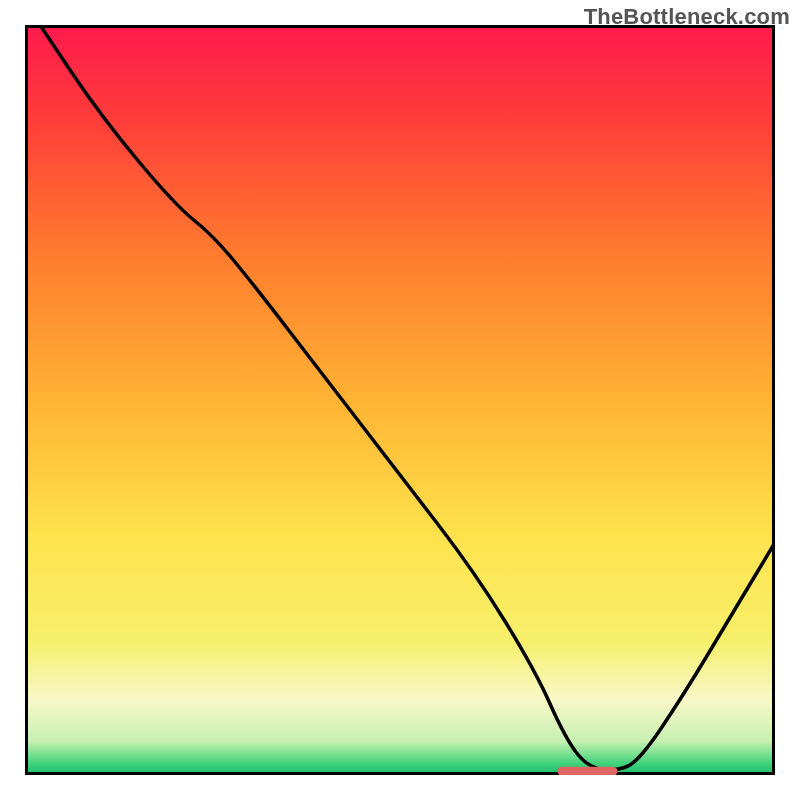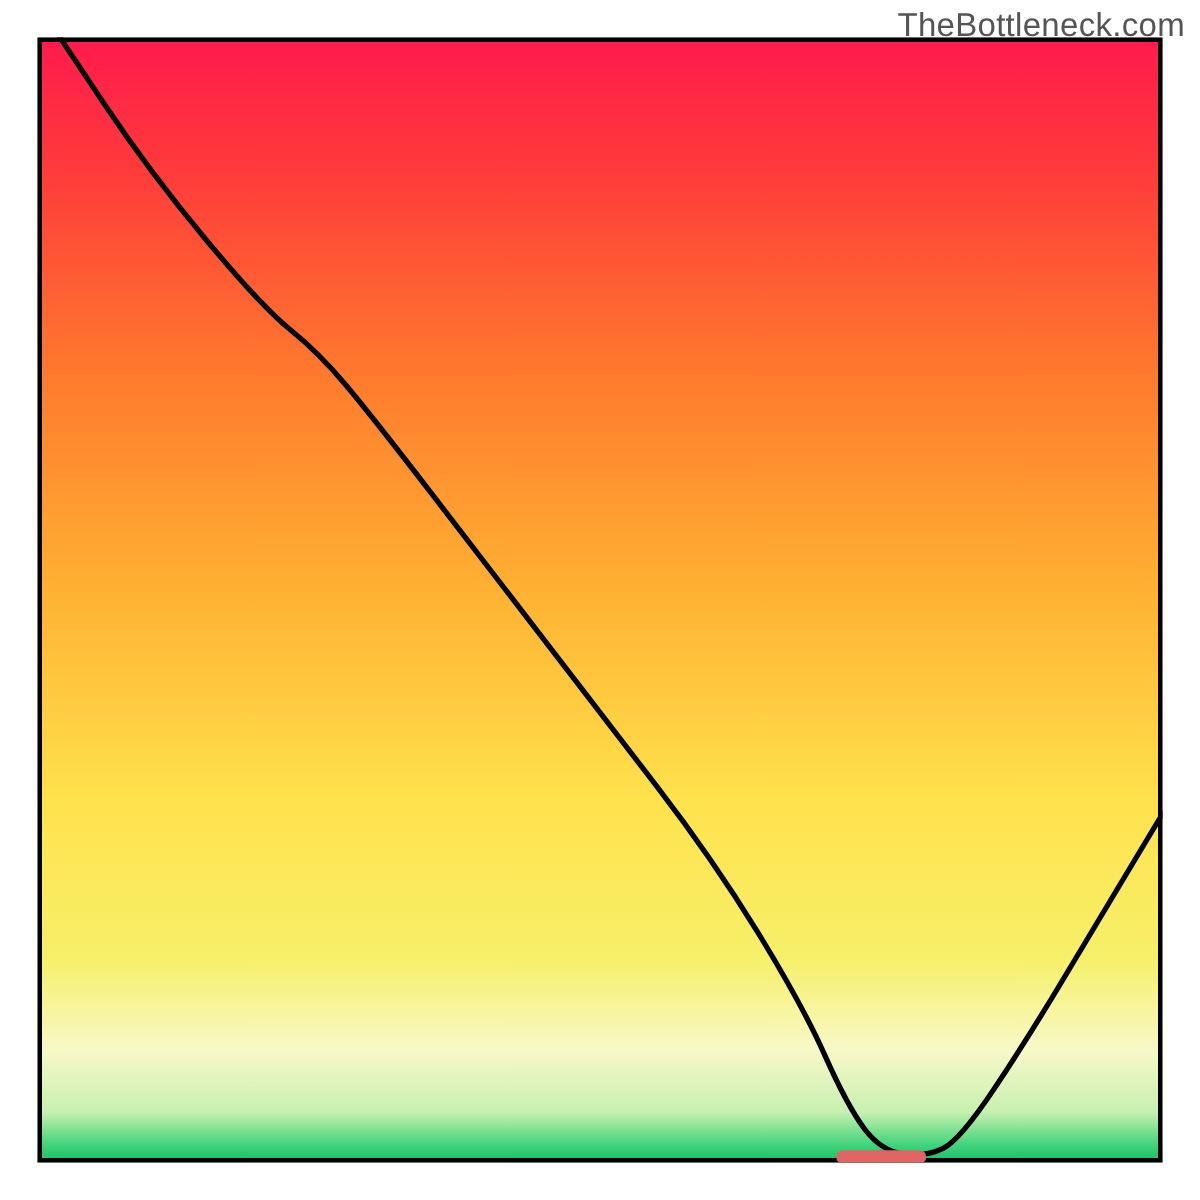--- a/index.html
+++ b/index.html
@@ -14,21 +14,21 @@
   .stage {
     position: relative;
     width: 800px;
     height: 800px;
   }
   .watermark {
     position: absolute;
     top: 4px;
     right: 10px;
     font-size: 22px;
-    font-weight: 400;
+    font-weight: 700;
     color: #555555;
     letter-spacing: 0.2px;
   }
   .plot-area {
     position: absolute;
     left: 25px;
     top: 25px;
     width: 750px;
     height: 750px;
   }

